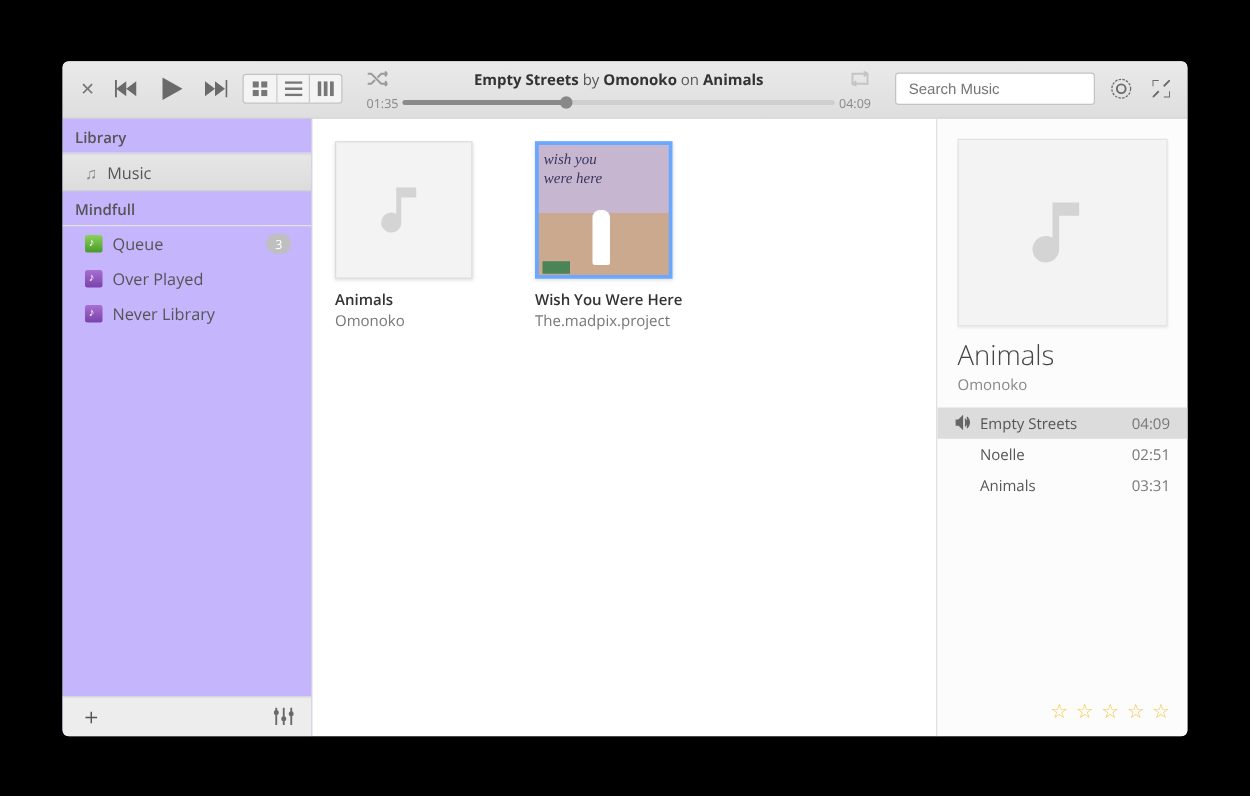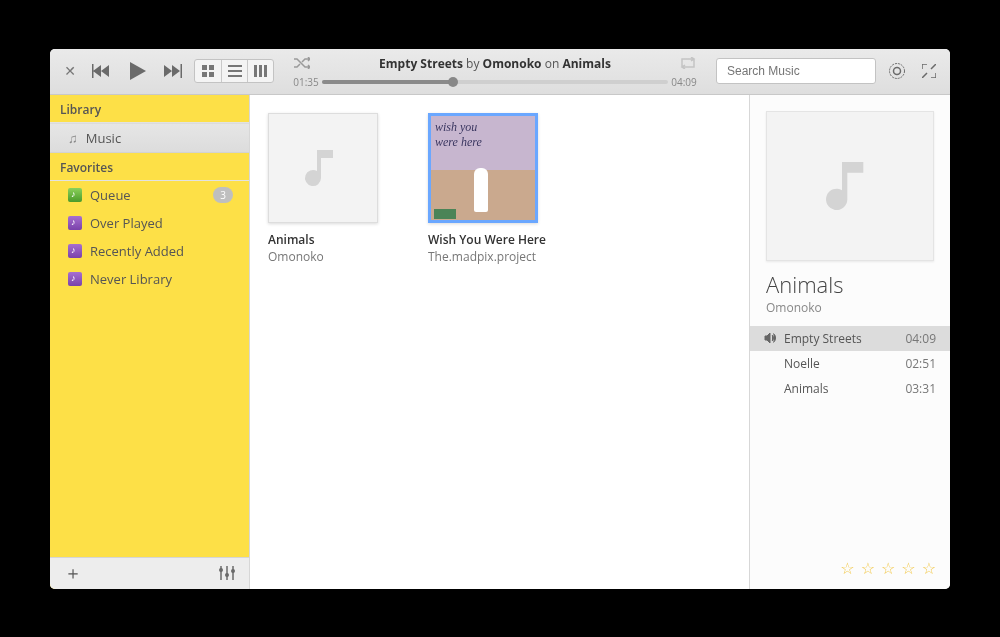--- a/index.html
+++ b/index.html
@@ -64,21 +64,21 @@
   .np-knob{position:absolute;left:38%;top:50%;transform:translate(-50%,-50%);width:10px;height:10px;background:#888;border-radius:50%;}
   .search{
     display:flex;align-items:center;background:#fff;border:1px solid #c3c3c3;
     border-radius:3px;height:26px;padding:0 6px;gap:4px;width:160px;
   }
   .search input{border:none;outline:none;font-size:12px;flex:1;background:transparent;color:#701a75;}
   .search svg{color:#aaa;}
   
   .body{flex:1;display:flex;min-height:0;}
   .sidebar{
-    width:200px;background:#fde047;border-right:1px solid #d7d7d7;
+    width:200px;background:#c4b5fd;border-right:1px solid #d7d7d7;
     display:flex;flex-direction:column;
   }
   .sb-header{
     font-weight:600;font-size:12px;color:#555;padding:6px 10px 4px;
     border-bottom:1px solid #e2e2e2;
   }
   .sb-item{
     display:flex;align-items:center;gap:8px;padding:5px 10px 5px 18px;
     cursor:pointer;color:#555;
   }
@@ -263,34 +263,30 @@
 
   <div class="body">
 
     <div class="sidebar">
       <div class="sb-header">Library</div>
       <div class="sb-item selected">
         <span class="musicnote" style="color:#888;">♫</span>
         <span>Music</span>
       </div>
 
-      <div class="sb-header">Favorites</div>
+      <div class="sb-header">Mindfull</div>
 
       <div class="sb-item">
         <span class="pl-ic pl-green"></span>
         <span>Queue</span>
         <span class="badge">3</span>
       </div>
       <div class="sb-item">
         <span class="pl-ic pl-purple"></span>
         <span>Over Played</span>
-      </div>
-      <div class="sb-item">
-        <span class="pl-ic pl-purple"></span>
-        <span>Recently Added</span>
       </div>
       <div class="sb-item">
         <span class="pl-ic pl-purple"></span>
         <span>Never Library</span>
       </div>
 
       <div class="sb-footer">
         <button class="tb-btn" style="font-size:18px;color:#555;">＋</button>
         <button class="tb-btn">
           <svg width="16" height="14" viewBox="0 0 16 14">

